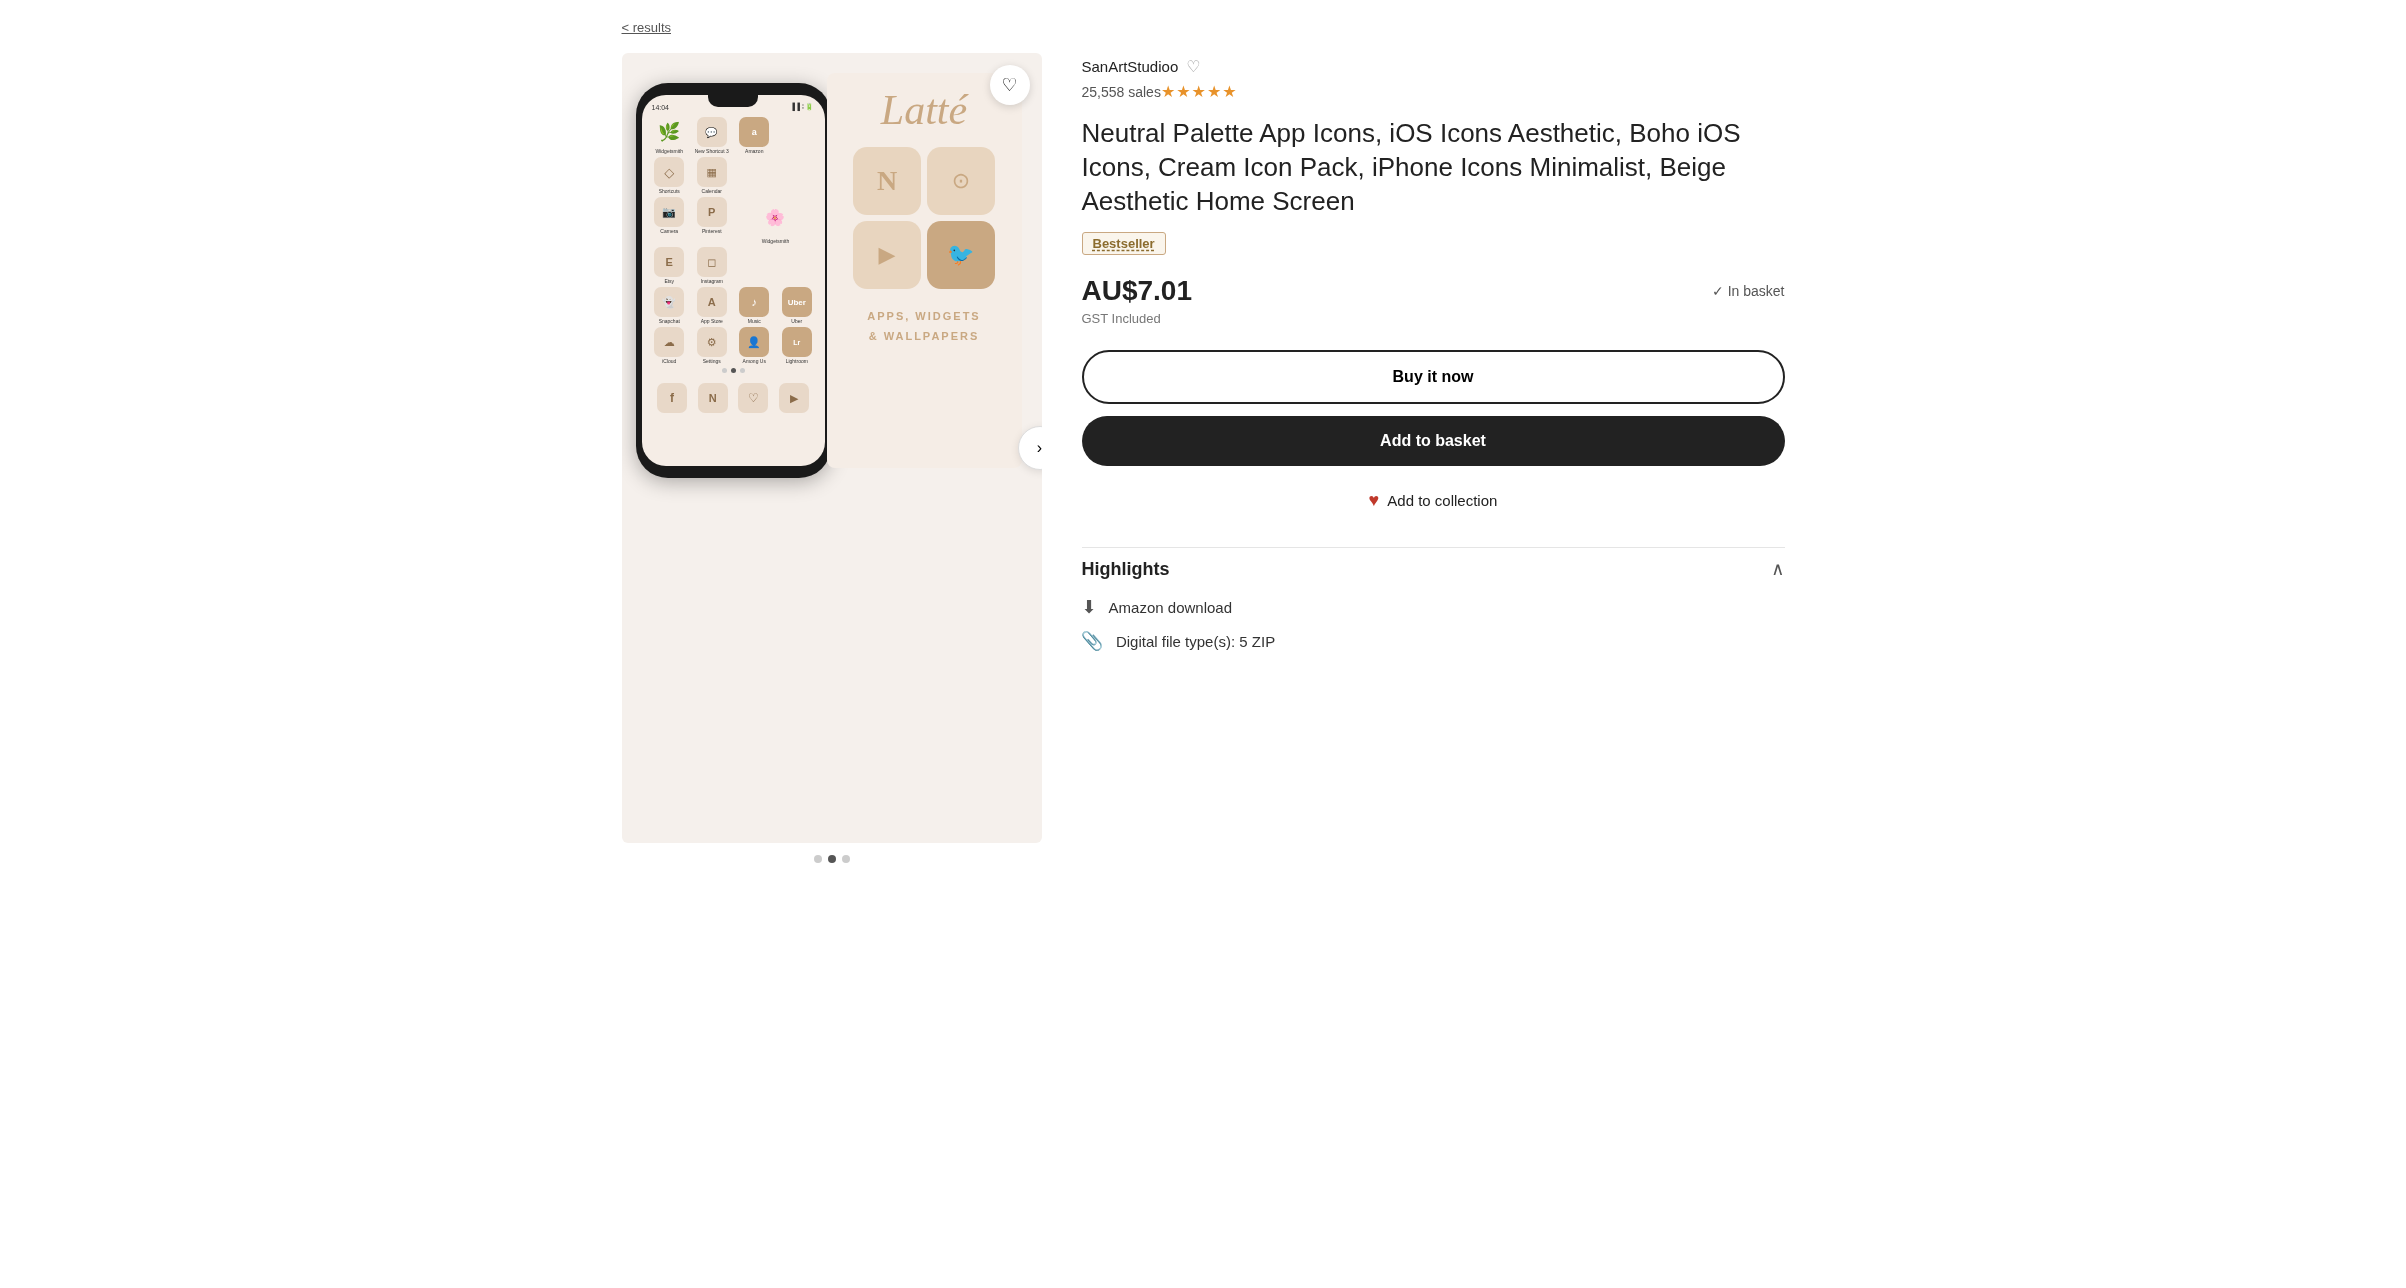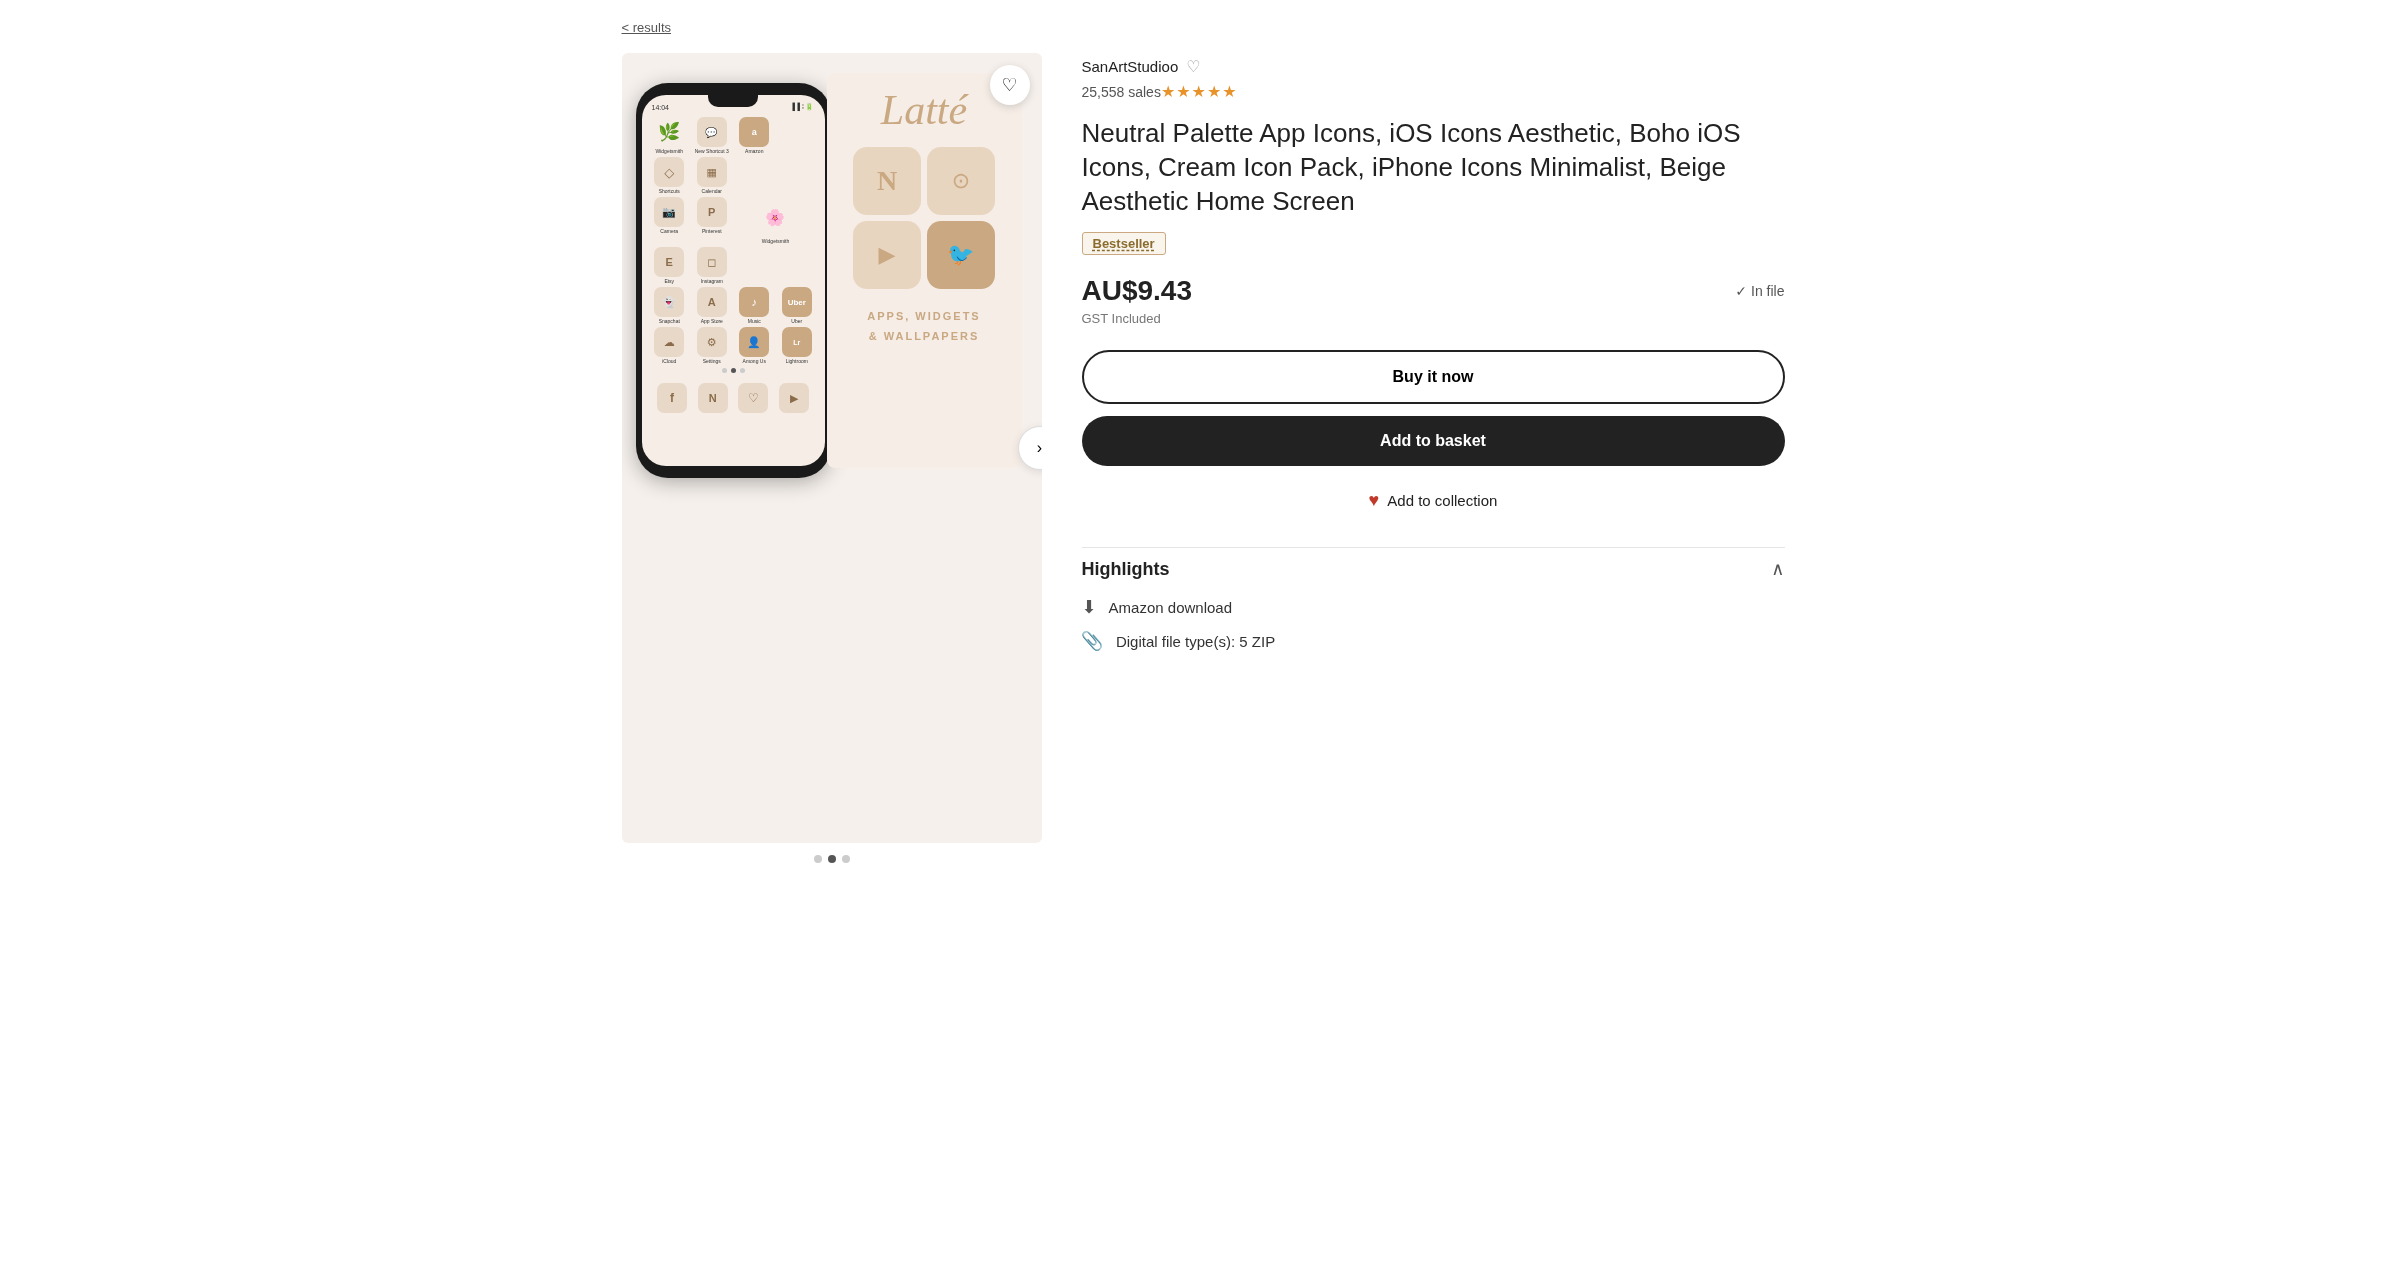--- a/index.html
+++ b/index.html
@@ -524,24 +524,24 @@
       </div>
 
       
       <h1 class="product-title">Neutral Palette App Icons, iOS Icons Aesthetic, Boho iOS Icons, Cream Icon Pack, iPhone Icons Minimalist, Beige Aesthetic Home Screen</h1>
 
       
       <div class="bestseller-badge">Bestseller</div>
 
       
       <div class="price-row">
-        <span class="price">AU$9.43</span>
+        <span class="price">AU$7.01</span>
         <div class="in-stock">
           <span class="checkmark">✓</span>
-          <span>In file</span>
+          <span>In basket</span>
         </div>
       </div>
 
       
       <div class="gst-note">GST Included</div>
 
       
       <button class="btn-buy-now">Buy it now</button>
 
       

